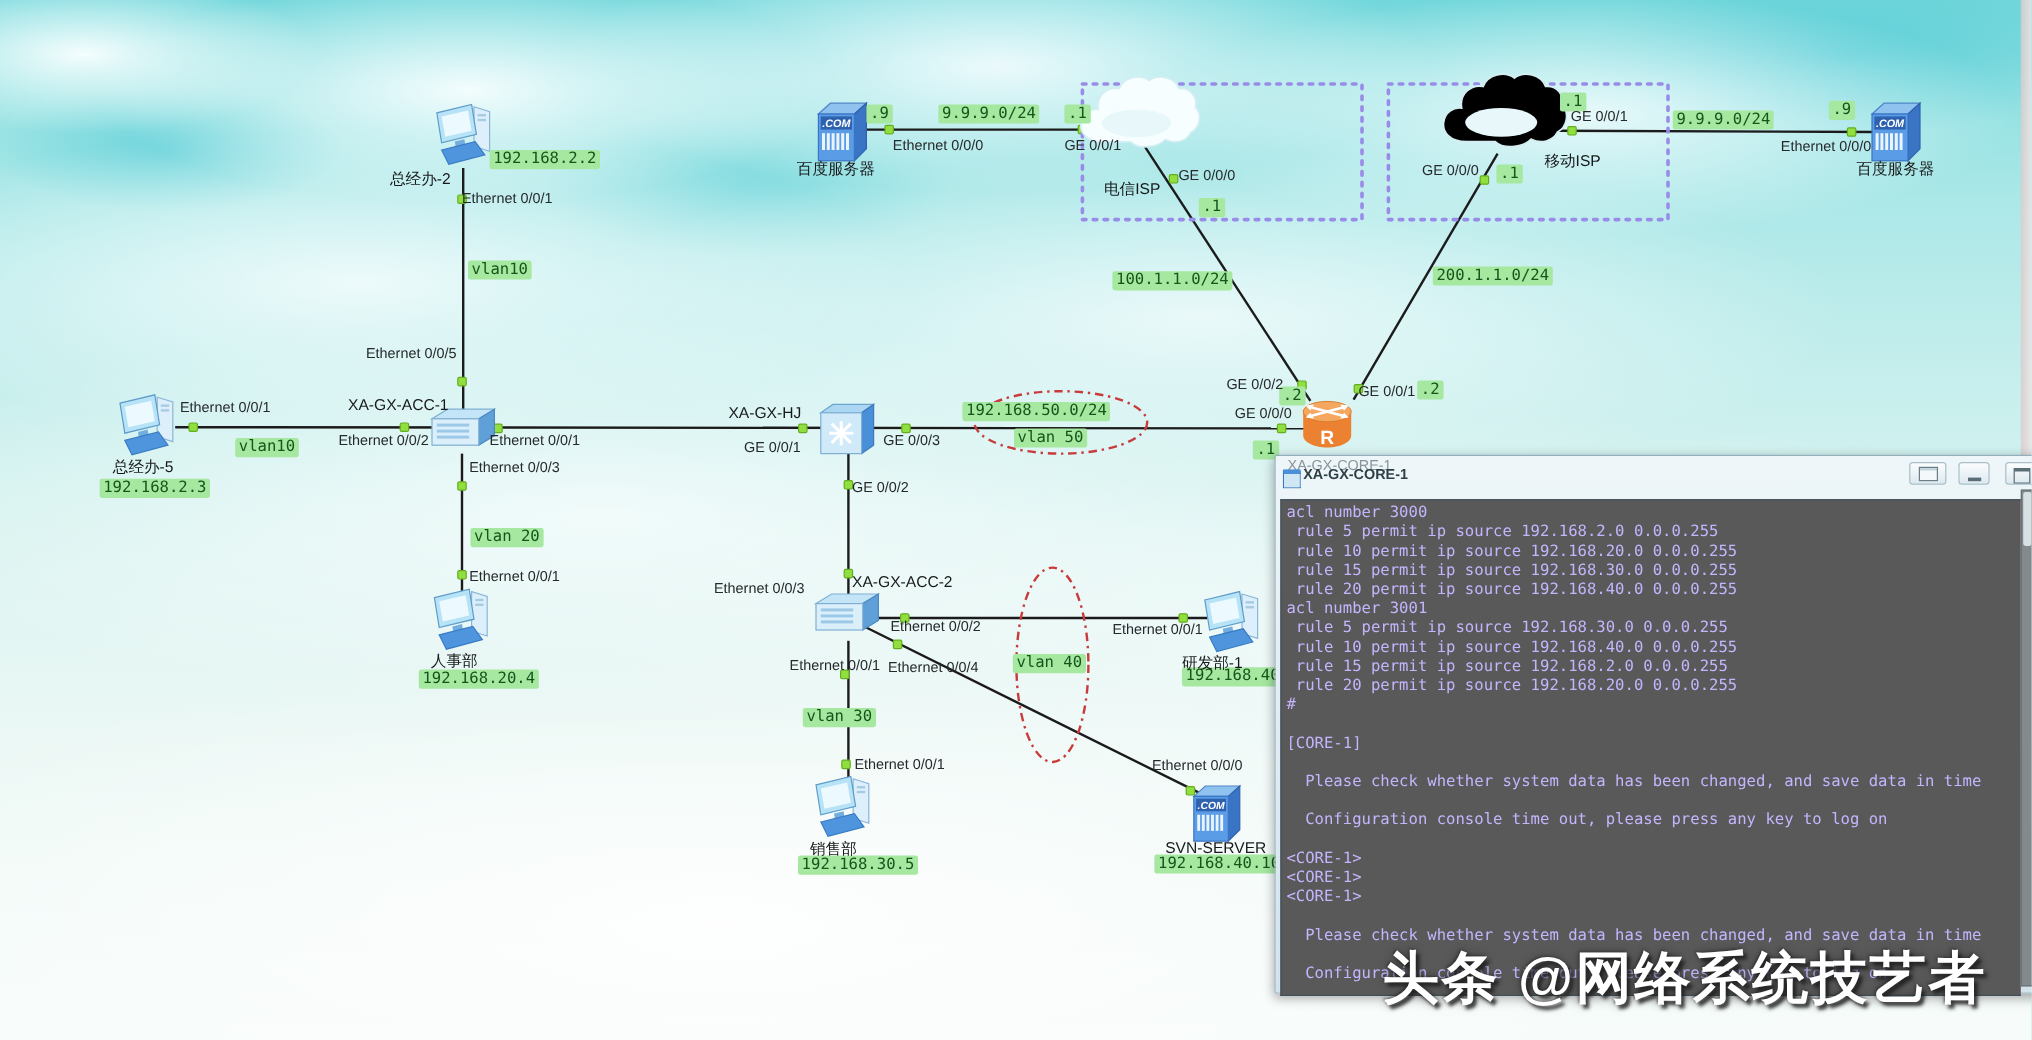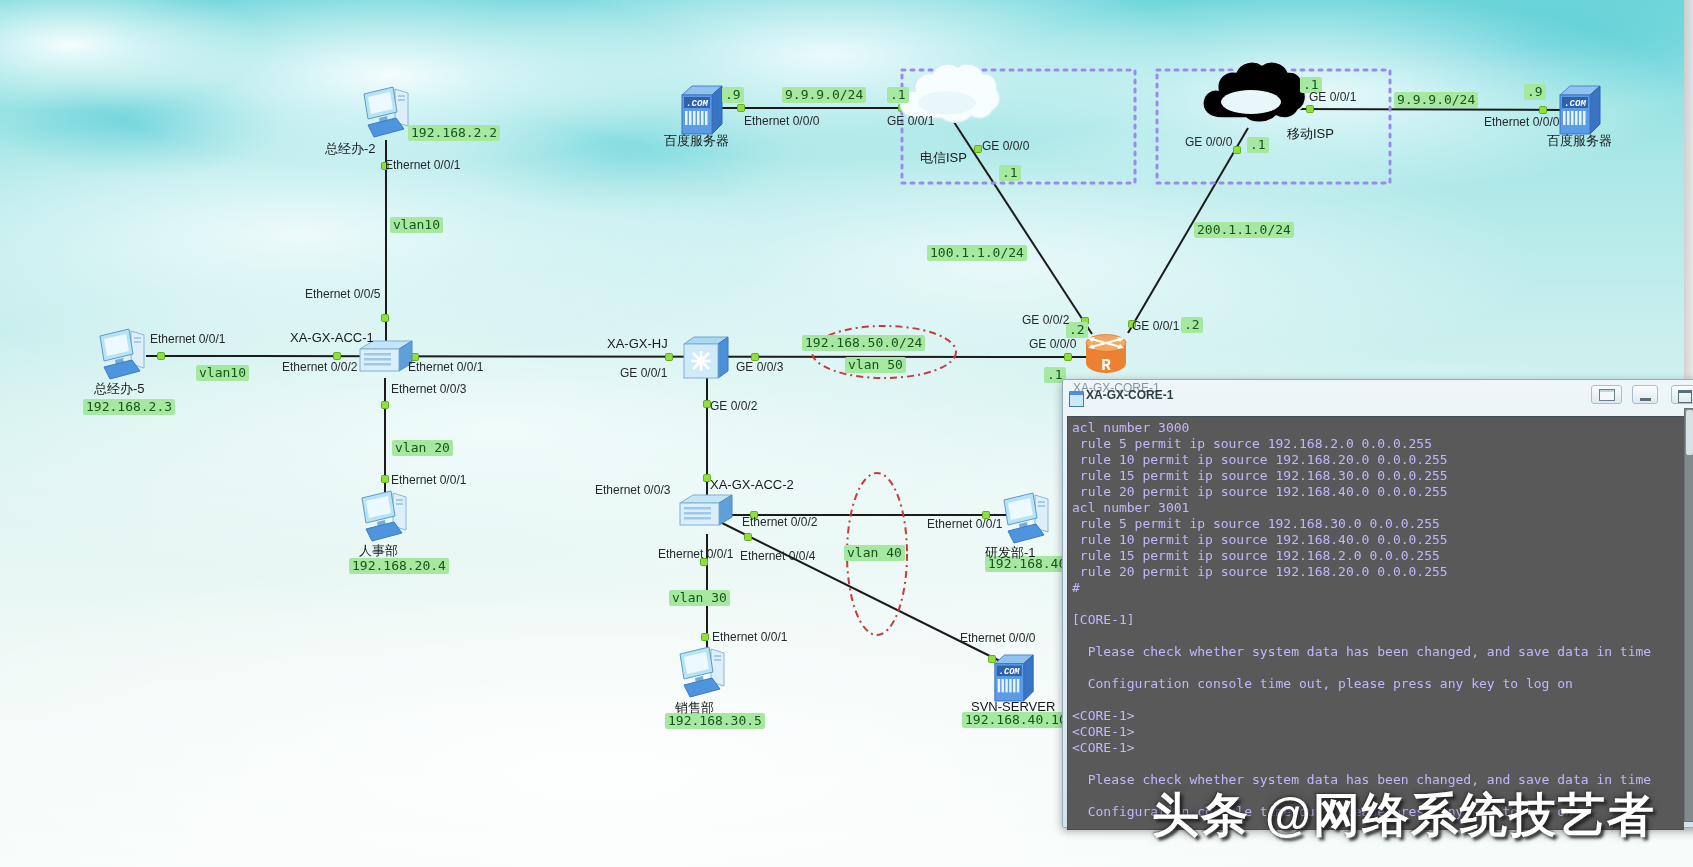--- a/index.html
+++ b/index.html
@@ -14,21 +14,21 @@
       radial-gradient(ellipse 620px 170px at 300px 235px, rgba(250,254,255,.8), rgba(255,255,255,0) 75%),
       radial-gradient(ellipse 720px 185px at 1000px 265px, rgba(248,253,254,.75), rgba(255,255,255,0) 75%),
       radial-gradient(ellipse 820px 210px at 500px 430px, rgba(252,255,255,.7), rgba(255,255,255,0) 78%),
       radial-gradient(ellipse 920px 230px at 1200px 520px, rgba(250,254,254,.6), rgba(255,255,255,0) 78%),
       radial-gradient(ellipse 1000px 280px at 600px 770px, rgba(255,255,255,.9), rgba(255,255,255,0) 80%),
       radial-gradient(ellipse 210px 75px at 140px 125px, rgba(70,200,212,.55), rgba(70,200,212,0) 70%),
       radial-gradient(ellipse 250px 85px at 620px 155px, rgba(80,205,215,.4), rgba(80,205,215,0) 70%),
       radial-gradient(ellipse 320px 95px at 1540px 45px, rgba(60,195,210,.5), rgba(60,195,210,0) 70%),
       linear-gradient(180deg,#72d7db 0%,#8fe0e1 8%,#ade8e8 20%,#c8efed 38%,#ddf4f1 55%,#ecf8f5 72%,#f7fcfa 100%);}
   .wires{position:absolute;left:0;top:0;z-index:1;}
-  .dev{position:absolute;z-index:2;font-family:Liberation Mono, monospace;}
+  .dev{position:absolute;z-index:2;}
   .labels{position:absolute;inset:0;z-index:3;}
   .lbl{position:absolute;white-space:nowrap;}
   .lbl.green{background:#a6e8a0;color:#14551c;font:13px "DejaVu Sans Mono",monospace;padding:0 3px 1px 3px;border-radius:2px;}
   .lbl.port{color:#26292b;font:12px "Liberation Sans",sans-serif;}
   .lbl.dev{color:#17191b;font:13px "Liberation Sans",sans-serif;}
   .rstrip{position:absolute;left:1684px;top:0;width:9px;height:380px;z-index:4;
           background:linear-gradient(90deg,#d9cccc,#efe5e5);opacity:.85;}
   
   .console{position:absolute;left:1062px;top:379px;width:640px;height:447px;z-index:5;
            background:linear-gradient(180deg,#eef6f9,#d3e3ec);
@@ -293,21 +293,21 @@
     <div class="lbl green" style="left: 665px; top: 713px;">192.168.30.5</div>
     <div class="lbl green" style="left: 844px; top: 545px;">vlan 40</div>
     <div class="lbl green" style="left: 985px; top: 556px;">192.168.40.6</div>
     <div class="lbl green" style="left: 962px; top: 712px;">192.168.40.10</div>
     <div class="lbl green" style="left: 845px; top: 319px; margin-top: 38px;">vlan 50</div>
     <div class="lbl green" style="left: 802px; top: 335px;">192.168.50.0/24</div>
     <div class="lbl green" style="left: 782px; top: 87px;">9.9.9.0/24</div>
     <div class="lbl green" style="left: 722px; top: 87px;">.9</div>
     <div class="lbl green" style="left: 887px; top: 87px;">.1</div>
     <div class="lbl green" style="left: 999px; top: 165px;">.1</div>
-    <div class="lbl green" style="left: 927px; top: 245px;">100.1.1.0/24</div>
+    <div class="lbl green" style="left: 927px; top: 226px;">100.1.1.0/24</div>
     <div class="lbl green" style="left: 1066px; top: 322px;">.2</div>
     <div class="lbl green" style="left: 1181px; top: 317px;">.2</div>
     <div class="lbl green" style="left: 1044px; top: 367px;">.1</div>
     <div class="lbl green" style="left: 1194px; top: 222px;">200.1.1.0/24</div>
     <div class="lbl green" style="left: 1247px; top: 137px;">.1</div>
     <div class="lbl green" style="left: 1300px; top: 77px;">.1</div>
     <div class="lbl green" style="left: 1394px; top: 92px;">9.9.9.0/24</div>
     <div class="lbl green" style="left: 1524px; top: 84px;">.9</div>
     <div class="lbl port" style="left: 385px; top: 158px;">Ethernet 0/0/1</div>
     <div class="lbl port" style="left: 305px; top: 287px;">Ethernet 0/0/5</div>

